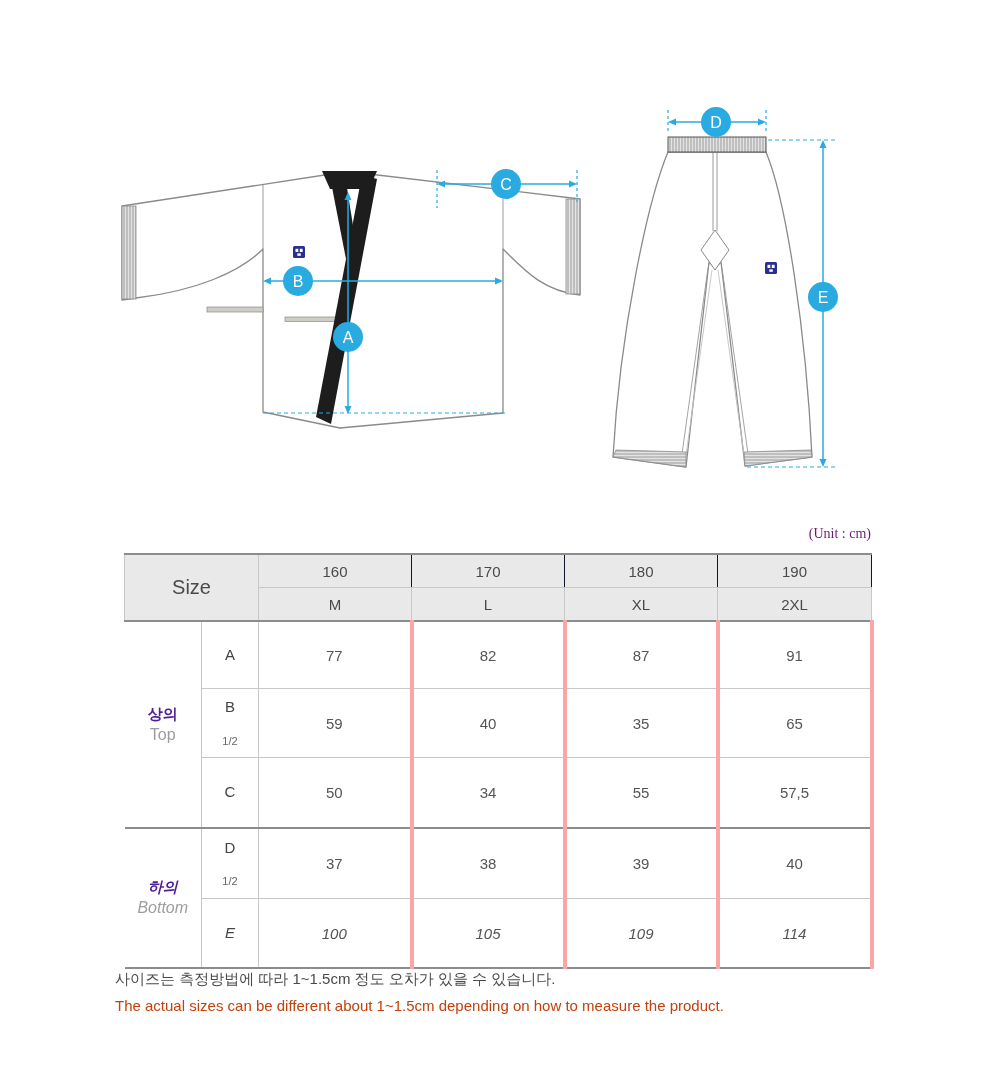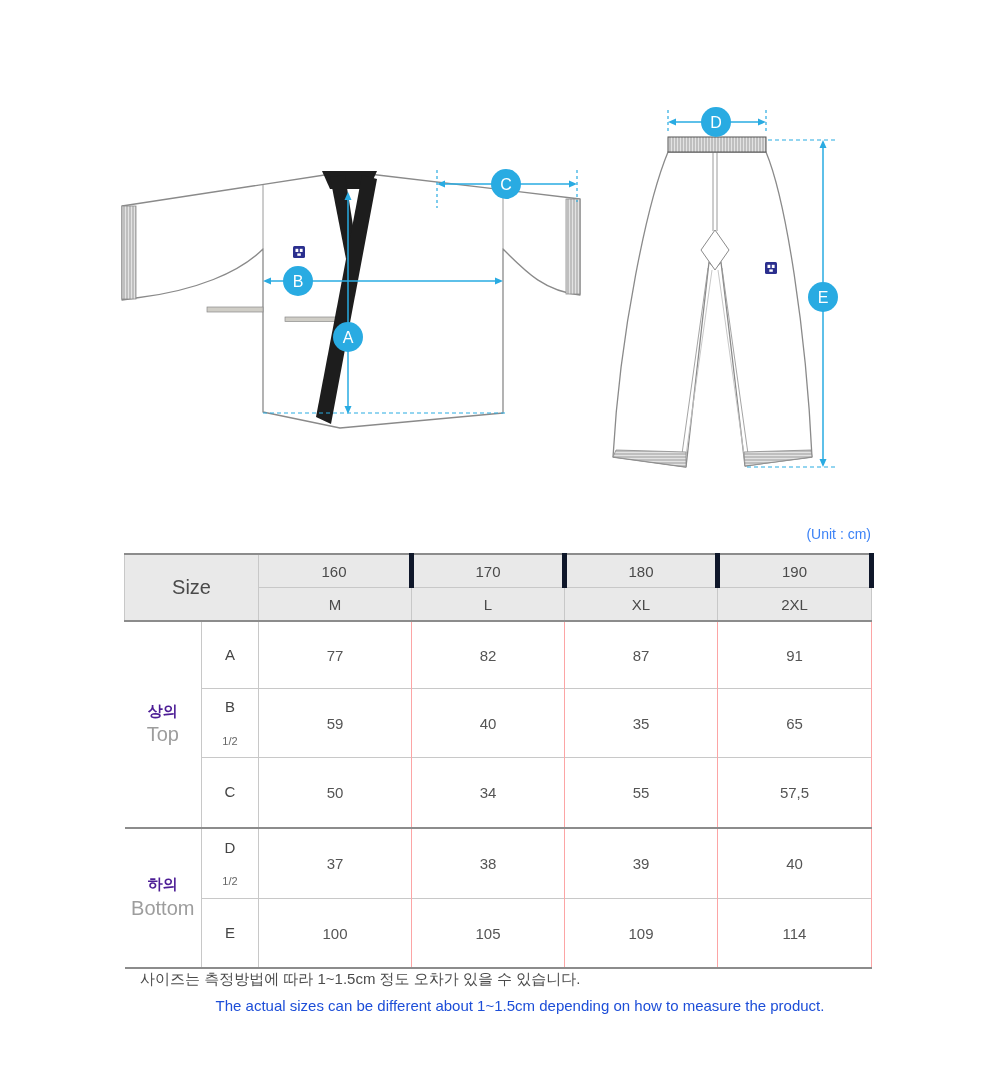--- a/index.html
+++ b/index.html
@@ -2,54 +2,54 @@
 <html><head>
 <meta charset="utf-8">
 <style>
   html,body{margin:0;padding:0;background:#fff;}
   body{font-family:"Liberation Sans","DejaVu Sans",sans-serif;}
   .page{position:relative;width:994px;height:1080px;background:#fff;overflow:hidden;}
 
   .diagram-svg{position:absolute;left:0;top:0;width:994px;height:530px;}
 
   .unit-note{position:absolute;left:500px;top:526px;width:371px;text-align:right;
-    font-size:14px;color:#3b82f6;}
+    font-size:14px;color:#701a75;font-family:Liberation Serif, serif;}
 
   .size-table{position:absolute;left:124px;top:553px;width:747px;
     border-collapse:collapse;table-layout:fixed;font-size:15px;color:#555;}
   .size-table td,.size-table th{padding:0;text-align:center;vertical-align:middle;font-weight:normal;}
 
   
   .size-table thead th{background:#e9e9e9;color:#4a4a4a;}
   .size-table .h-row1 th{height:32px;border-top:2px solid #8c8c8c;}
   .size-table .h-row2 th{height:32px;}
   .size-table .size-cell{border-left:1px solid #c8c8c8;border-right:1px solid #c8c8c8;
     border-bottom:2px solid #8c8c8c;font-size:20px;color:#4a4a4a;}
-  .size-table .h-row1 .h-num{border-bottom:1px solid #c8c8c8;border-right:5px solid #0f172a;}
+  .size-table .h-row1 .h-num{border-bottom:1px solid #c8c8c8;border-right:1px solid #0f172a;}
   .size-table .h-row2 .h-size{border-bottom:2px solid #8c8c8c;border-right:1px solid #c8c8c8;}
 
   
   .size-table tbody td{background:#fff;}
   .size-table .cat-cell{border-right:1px solid #c8c8c8;line-height:1.35;}
   .size-table .cat-ko{color:#4c1d95;font-weight:bold;font-size:15px;}
-  .size-table .cat-en{color:#9d9d9d;font-size:20px;}
+  .size-table .cat-en{color:#9d9d9d;font-size:16px;}
   .size-table .lbl-cell{border-right:1px solid #c8c8c8;color:#444;line-height:1.1;}
   .size-table .lbl-sub{font-size:11px;color:#666;margin-top:19px;}
-  .size-table .val-cell{border-right:1px solid #fca5a5;color:#555;}
+  .size-table .val-cell{border-right:4px solid #fca5a5;color:#555;}
   .size-table .row-a td{height:66px;}
   .size-table .row-b td{height:68px;border-top:1px solid #c8c8c8;}
   .size-table .row-c td{height:69px;border-top:1px solid #c8c8c8;}
   .size-table .row-d td{height:69px;border-top:2px solid #8c8c8c;}
   .size-table .row-e td{height:68px;border-top:1px solid #c8c8c8;}
-  .size-table .row-e td,.size-table .cat-bottom{border-bottom:2px solid #8c8c8c;}
+  .size-table .row-e td,.size-table .cat-bottom{border-bottom:2px solid #8c8c8c;font-style:italic;}
   .size-table .cat-top{border-bottom:2px solid #8c8c8c;}
 
-  .notes{position:absolute;left:140px;top:965px;width:760px;line-height:27px;}
+  .notes{position:absolute;left:115px;top:965px;width:760px;line-height:27px;}
   .note-ko{font-size:15px;color:#4a4a4a;}
-  .note-en{font-size:15px;color:#1d4ed8;text-align:center;}
+  .note-en{font-size:15px;color:#c2410c;}
 </style>
 </head>
 <body>
 
 <div class="page">
 
   <svg class="diagram-svg" viewBox="0 0 994 530">
     <defs>
       <pattern id="hatchV" width="3" height="6" patternUnits="userSpaceOnUse">
         <rect width="3" height="6" fill="#e3e3e3"></rect>

